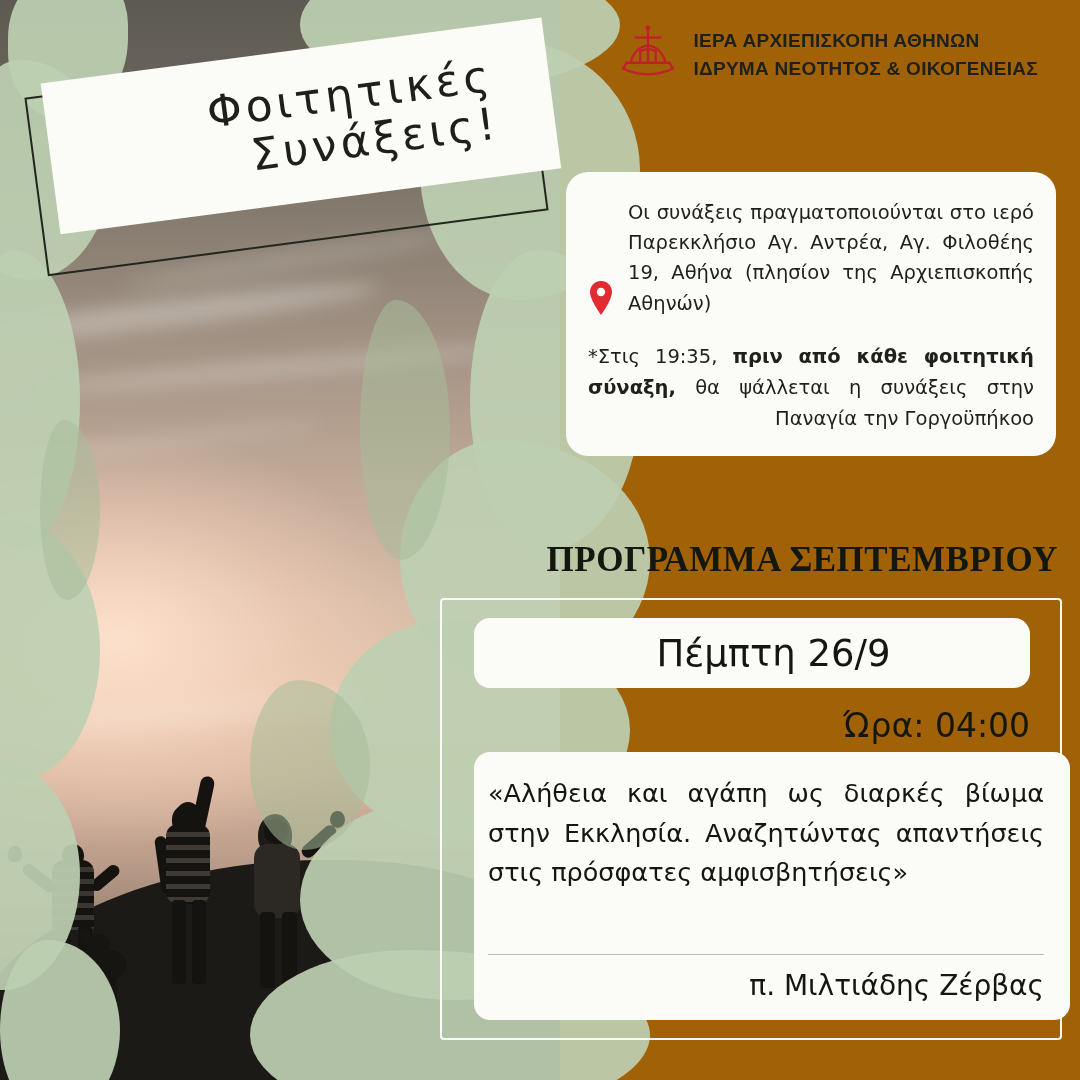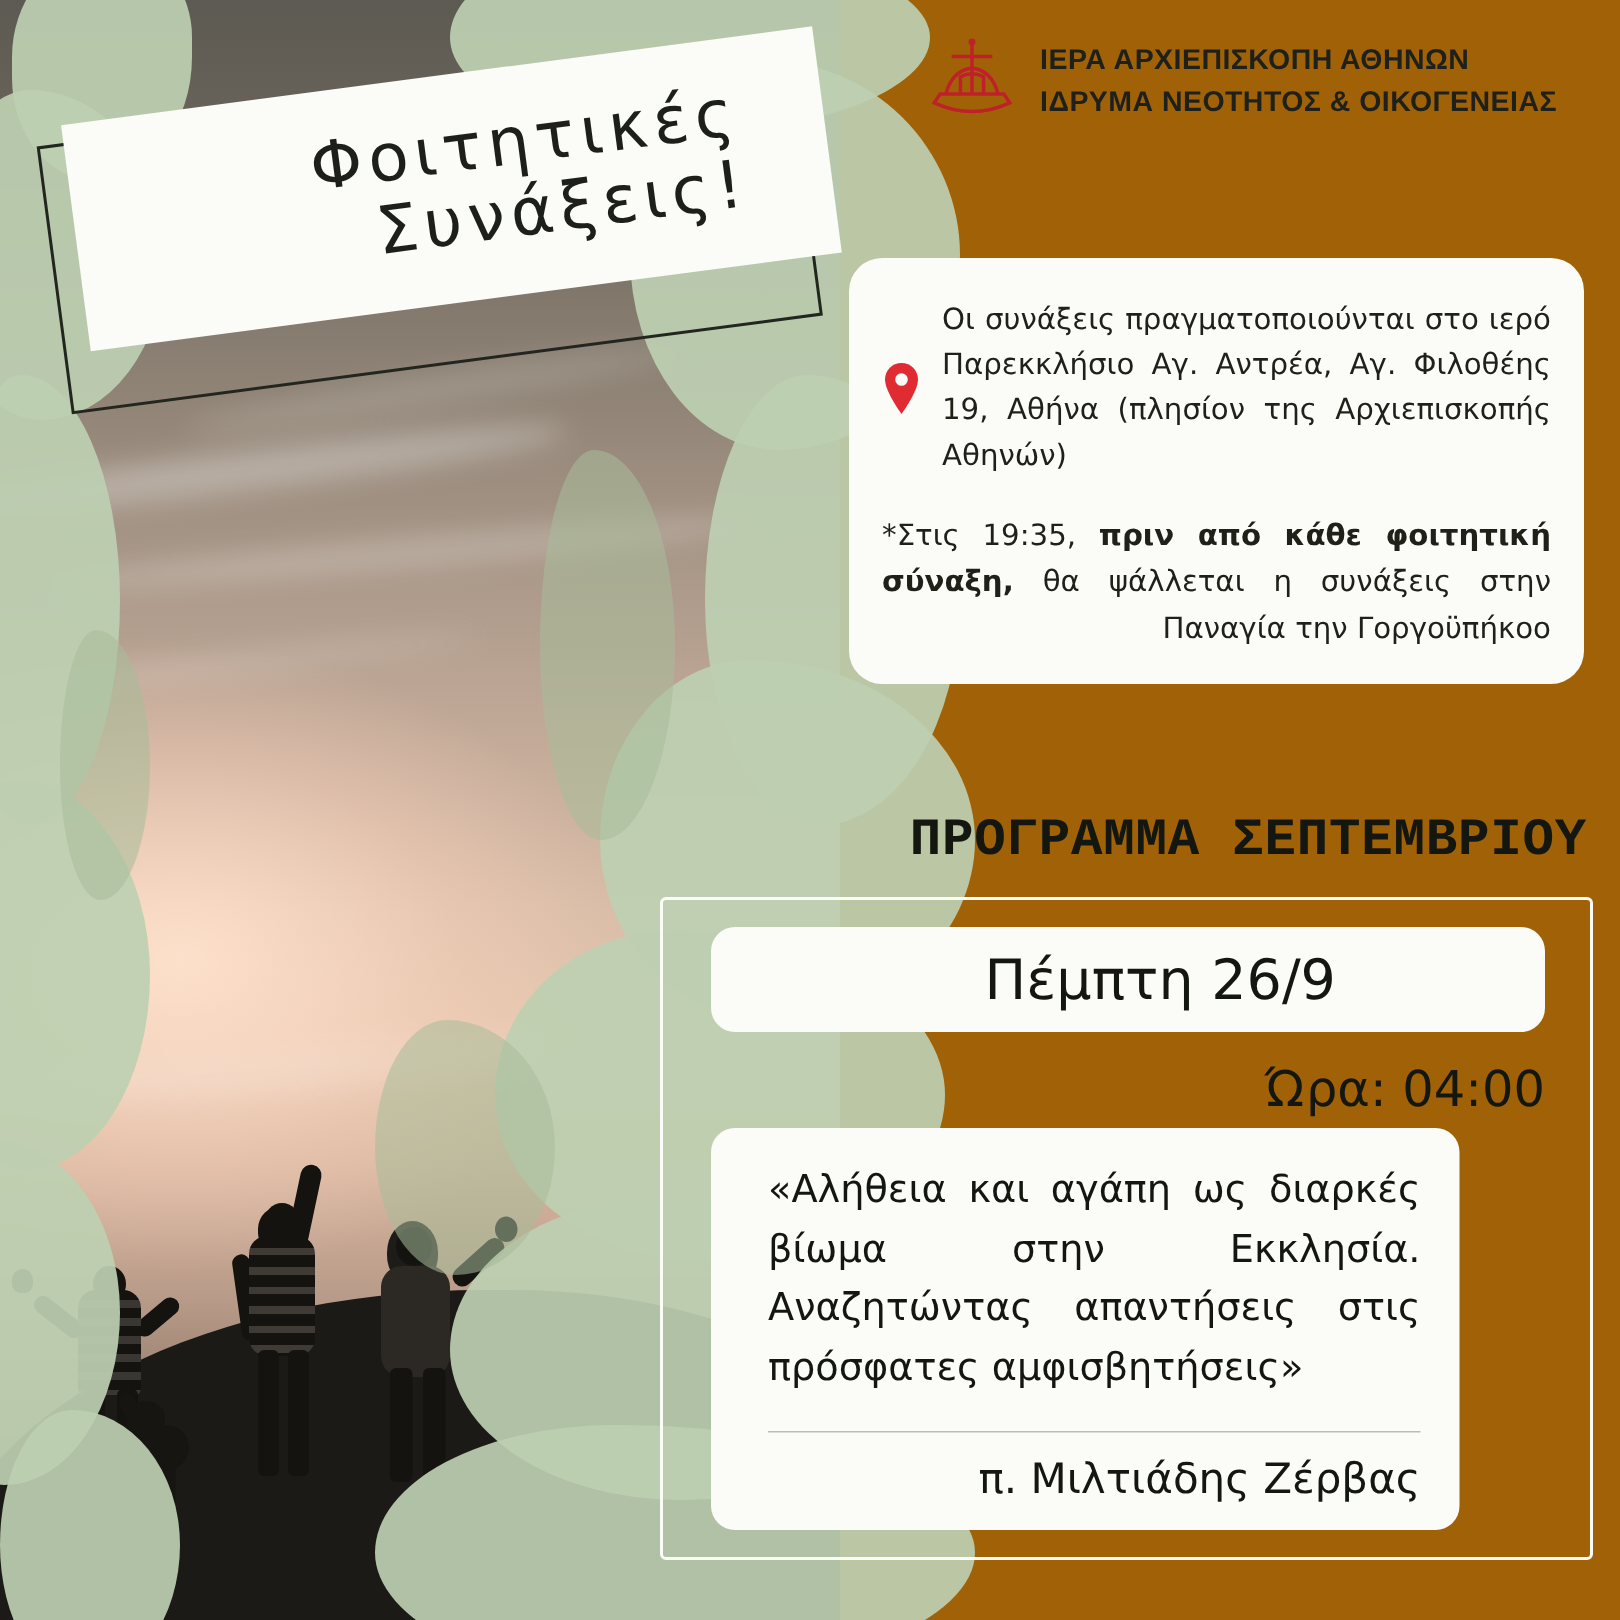--- a/index.html
+++ b/index.html
@@ -160,21 +160,21 @@
 
   
   .info-card {
     position: absolute;
     left: 566px; top: 172px;
     width: 490px;
     background: #fbfbf8;
     border-radius: 22px;
     padding: 26px 22px 22px 22px;
   }
-  .info-top { display: flex; gap: 10px; align-items: center; }
+  .info-top { display: flex; gap: 10px; align-items: flex-end; }
   .pin { width: 30px; flex: 0 0 30px; padding-top: 6px; }
   .info-addr {
     font-size: 19.5px;
     line-height: 1.55;
     color: #1f2119;
     text-align: justify;
     text-align-last: left;
     flex: 1;
   }
   .info-note {
@@ -184,21 +184,21 @@
     color: #1f2119;
     text-align: justify;
     text-align-last: right;
   }
   .info-note b { font-weight: bold; }
 
   
   .program-heading {
     position: absolute;
     right: 22px; top: 540px;
-    font-family: Liberation Mono, monospace;
+    font-family: Liberation Serif, serif;
     font-weight: bold;
     font-size: 35px;
     letter-spacing: .5px;
     color: #14170f;
   }
 
   
   .program-frame {
     position: absolute;
     left: 440px; top: 598px;
@@ -219,24 +219,24 @@
   }
   .time-line {
     position: absolute;
     right: 50px; top: 706px;
     font-size: 33px;
     color: #14170f;
   }
   .talk-card {
     position: absolute;
     left: 474px; top: 752px;
-    width: 499px; height: 268px;
+    width: 596px; height: 268px;
     background: #fbfbf8;
     border-radius: 16px;
-    padding: 22px 26px 18px 38px;
+    padding: 22px 26px 18px 14px;
     display: flex; flex-direction: column;
   }
   .talk-title {
     font-size: 25.5px;
     line-height: 1.55;
     color: #14170f;
     text-align: justify;
     text-align-last: left;
   }
   .talk-div {

